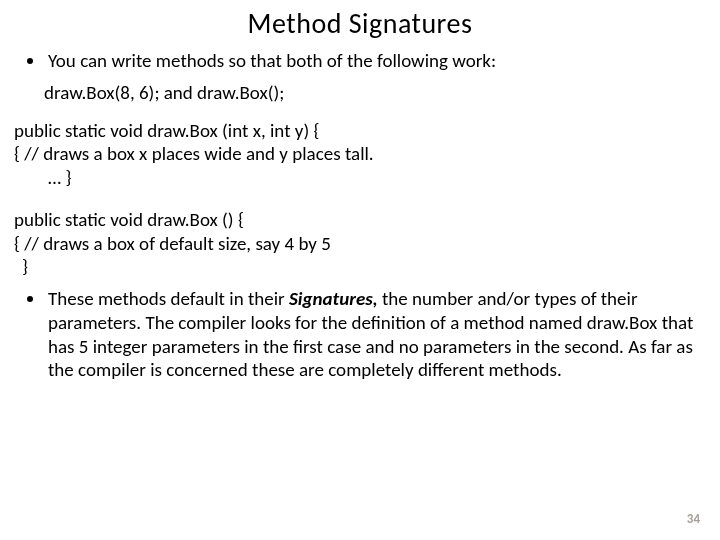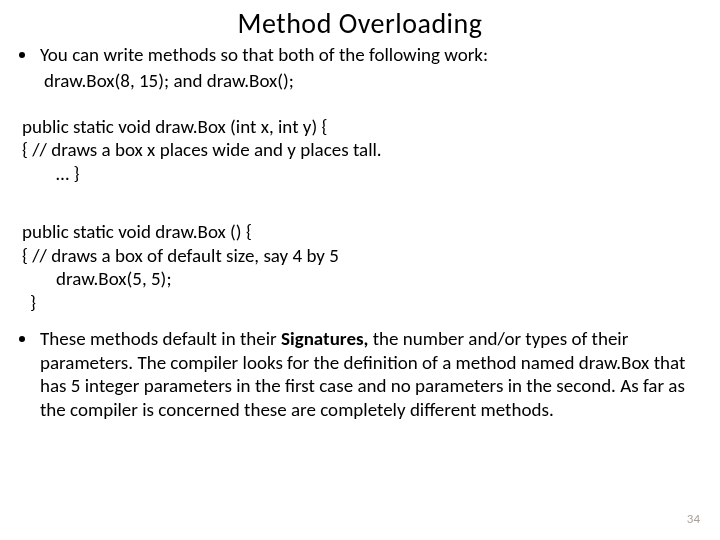--- a/index.html
+++ b/index.html
@@ -24,81 +24,82 @@
     font-size: 28px;
     font-weight: 400;
     margin: 0 0 2px 0;
     letter-spacing: 0.5px;
   }
   .body {
     font-size: 19px;
     line-height: 1.25;
   }
   ul.bul {
-    margin: 0;
+    margin: 8px;
     padding: 0 0 0 28px;
     list-style: disc;
   }
   ul.bul > li {
     margin: 0 0 2px 0;
     padding-left: 2px;
   }
   .indent1 {
     padding-left: 34px;
   }
   .para {
     margin: 0;
   }
   .gap {
     height: 10px;
   }
   .code-block {
-    margin: 12px;
+    margin: 4px;
   }
   .sig-bold {
     font-weight: 700;
+    font-style: italic;
   }
   .pagenum {
     position: absolute;
     right: 20px;
     bottom: 14px;
     font-size: 13px;
     color: #a9a09a;
+    font-weight: bold;
   }
 </style>
 </head>
 <body>
 
 <div class="slide">
 
-  <h1 class="title">Method  Overloading</h1>
+  <h1 class="title">Method  Signatures</h1>
 
   <div class="body">
 
     <ul class="bul">
       <li>
         <span>You can write methods so that both of the following work:</span>
       </li>
     </ul>
-    <p class="para indent1">draw.Box(8, 15);   and  draw.Box();</p>
+    <p class="para indent1">draw.Box(8, 6);   and  draw.Box();</p>
 
     <div class="gap"></div>
 
     <div class="code-block">
       <p class="para">public static void draw.Box (int x, int y) {</p>
       <p class="para">{  // draws a box x places wide and y places tall.</p>
       <p class="para indent1">… }</p>
     </div>
 
     <div class="gap"></div>
 
     <div class="code-block">
       <p class="para">public static void draw.Box () {</p>
       <p class="para">{ // draws a box of default size, say 4 by 5</p>
-      <p class="para indent1">draw.Box(5, 5);</p>
       <p class="para" style="padding-left:8px"> }</p>
     </div>
 
     <ul class="bul">
       <li>
         <span>These methods default in their </span><span class="sig-bold">Signatures, </span><span>the number and/or types of their parameters.   The compiler looks for the definition of a method named draw.Box that has 5 integer parameters in the first case and no parameters in the second.  As far as the compiler is concerned these are completely different methods.</span>
       </li>
     </ul>
 
   </div>

